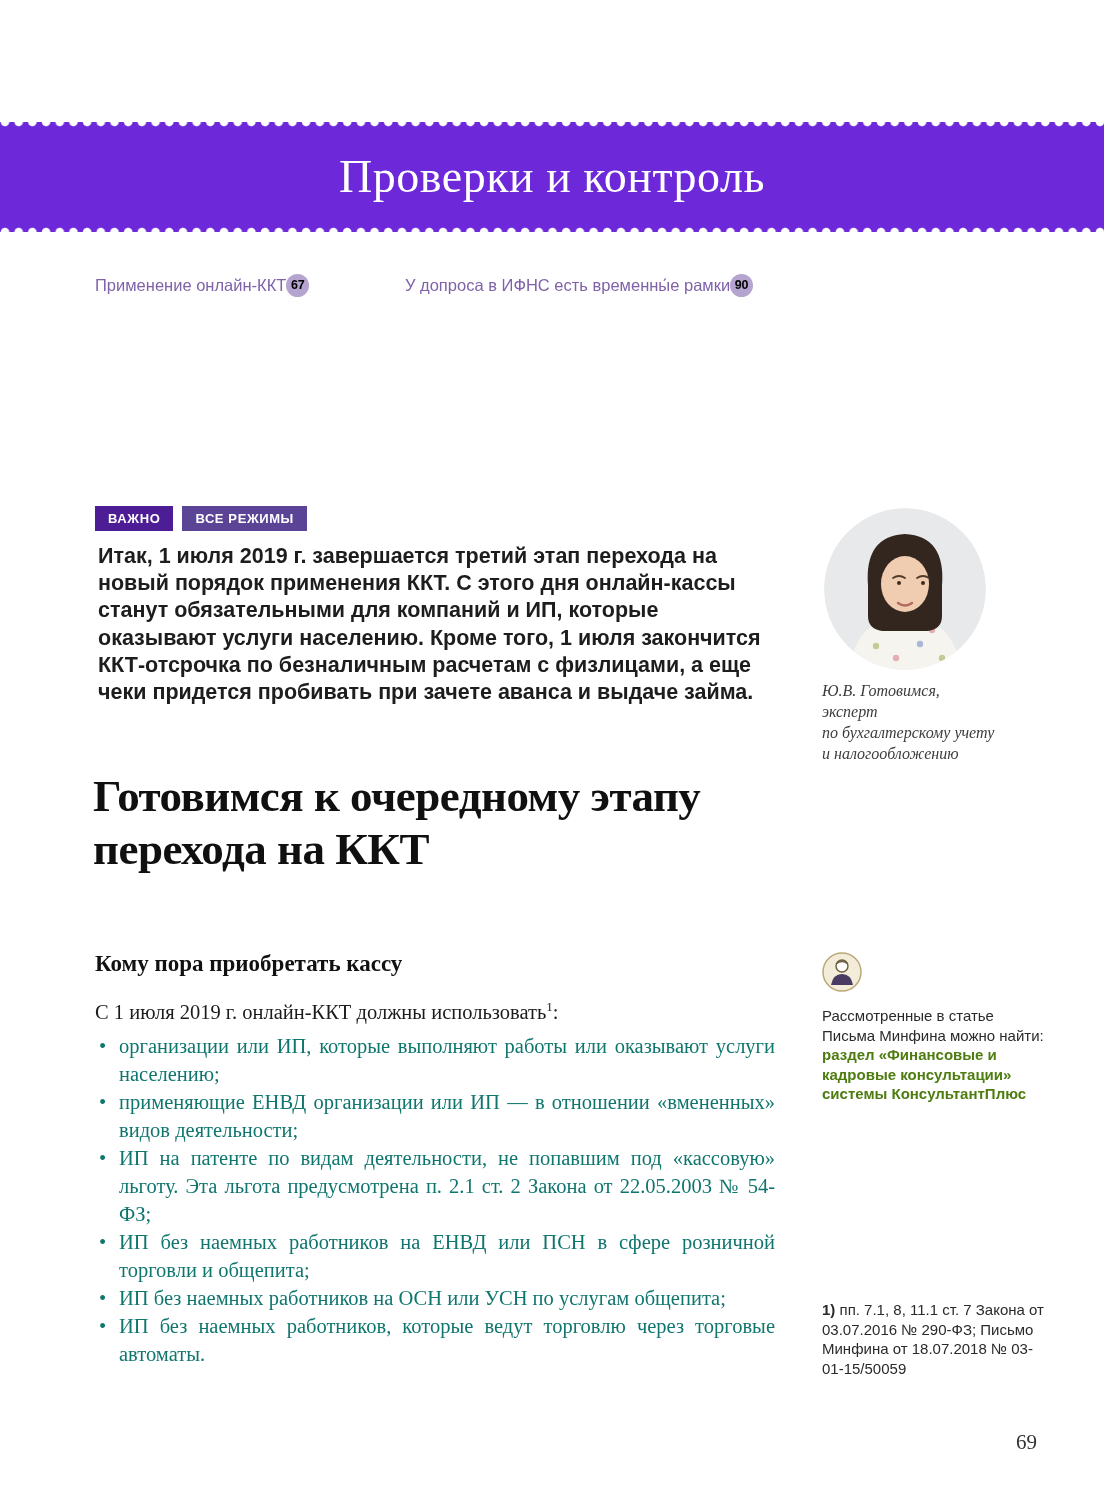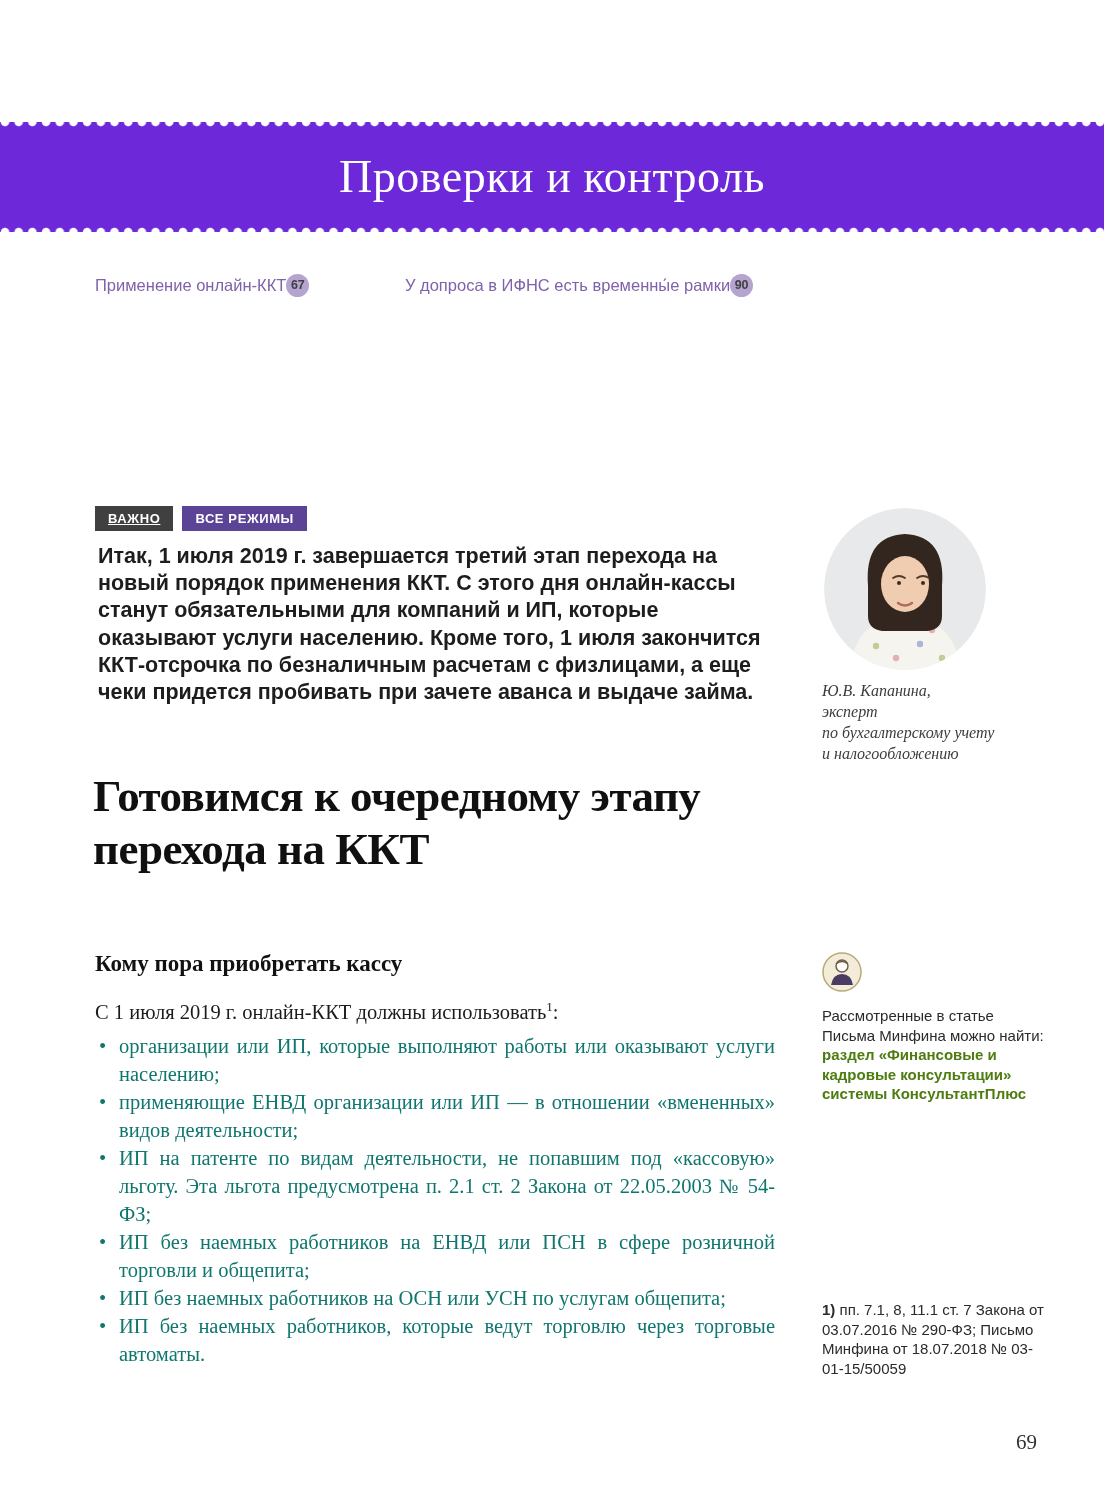--- a/index.html
+++ b/index.html
@@ -17,27 +17,27 @@
   .band::after{bottom:-7px;}
   .band-title{margin:0;text-align:center;color:#ffffff;
     font:400 46px/110px "Liberation Serif",serif;letter-spacing:.5px;}
 
   
   .toc-item{position:absolute;top:274px;display:flex;align-items:center;
     color:#7f62a9;font:400 16.5px/23px "Liberation Sans",sans-serif;cursor:pointer;}
   .toc-item-1{left:95px;}
   .toc-item-2{left:405px;}
   .toc-badge{display:inline-block;width:23px;height:23px;border-radius:50%;background:#b5a3d0;
-    color:#404040;font:700 12.5px/23px "Liberation Sans",sans-serif;text-align:center;}
+    color:#000000;font:700 12.5px/23px "Liberation Sans",sans-serif;text-align:center;}
 
   
   .badges{position:absolute;top:506px;left:95px;display:flex;gap:9px;}
   .badge{display:inline-block;height:25px;line-height:25px;padding:0 13px;color:#ffffff;
     font:700 13px/25px "Liberation Sans",sans-serif;letter-spacing:.6px;}
-  .badge-red{background:#404040;text-decoration:underline;}
+  .badge-red{background:#4c1d95;}
   .badge-purple{background:#5b4496;}
 
   
   .lead{position:absolute;top:540px;left:95px;width:665px;margin:3px;
     font:700 21.5px/27.2px "Liberation Sans",sans-serif;color:#1d1d1d;}
 
   
   .author-photo{position:absolute;top:508px;left:824px;width:162px;height:162px;
     border-radius:50%;overflow:hidden;}
   .author-caption{position:absolute;top:680px;left:822px;width:215px;
@@ -122,21 +122,21 @@
         <path d="M69 70 q6 -4 12 0" stroke="#4f3a2c" stroke-width="1.8" fill="none" stroke-linecap="round"></path>
         <path d="M93 70 q6 -4 12 0" stroke="#4f3a2c" stroke-width="1.8" fill="none" stroke-linecap="round"></path>
         <circle cx="75" cy="75" r="2" fill="#3a2c22"></circle>
         <circle cx="99" cy="75" r="2" fill="#3a2c22"></circle>
         <path d="M74 95 q7 5 14 0" stroke="#b06a5e" stroke-width="2.4" fill="none" stroke-linecap="round"></path>
       </g>
     </svg>
   </div>
 
   <div class="author-caption">
-    <div class="author-name">Ю.В. Капанина,</div>
+    <div class="author-name">Ю.В. Готовимся,</div>
     <div class="author-role">эксперт
 по бухгалтерскому учету
 и налогообложению</div>
   </div>
 
   <h2 class="article-title">Готовимся к очередному этапу перехода на ККТ</h2>
 
   <h3 class="section-heading">Кому пора приобретать кассу</h3>
 
   <p class="body-intro"><span>С 1 июля 2019 г. онлайн-ККТ должны использовать</span><sup class="fn-ref">1</sup><span>:</span></p>

